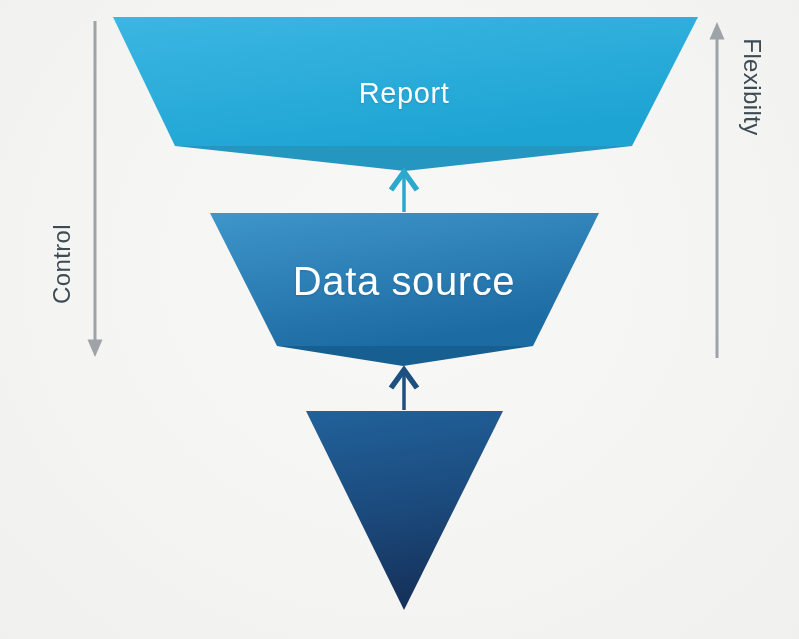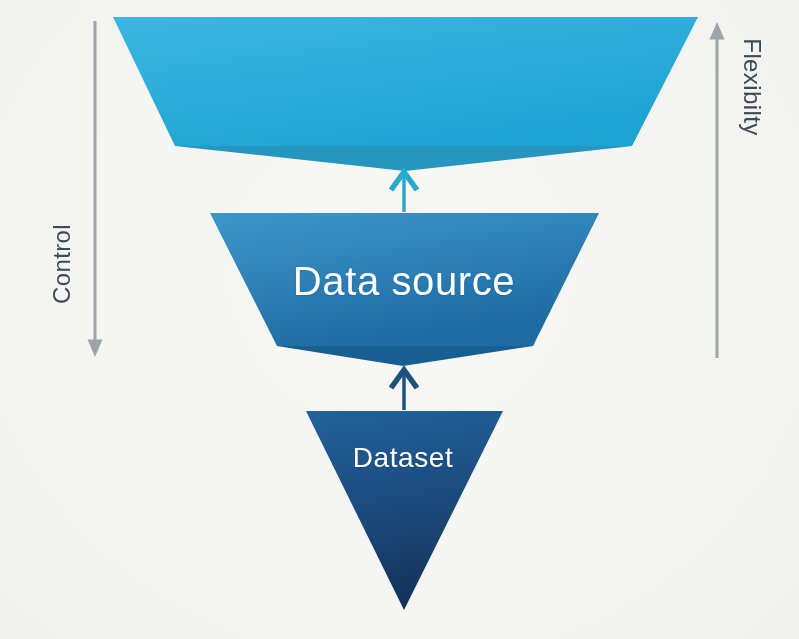--- a/index.html
+++ b/index.html
@@ -86,17 +86,17 @@
     </g>
 
     <g stroke="#1d5080" fill="none">
       <path d="M404 410 L404 374" stroke-width="3.5"></path>
       <path d="M391 388 L404 370 L417 388" stroke-width="5.5" stroke-linecap="butt" stroke-linejoin="miter"></path>
     </g>
 
     <polygon points="306,411 503,411 404,610" fill="url(#gradDataset)"></polygon>
   </svg>
 
+  <div class="layer-label" id="label-report">Report</div>
   <div class="layer-label" id="label-datasource">Data source</div>
-  <div class="layer-label" id="label-dataset">Dataset</div>
   <div class="axis-label" id="label-control">Control</div>
   <div class="axis-label" id="label-flexibility">Flexibilty</div>
 </div>
 
 </body></html>

